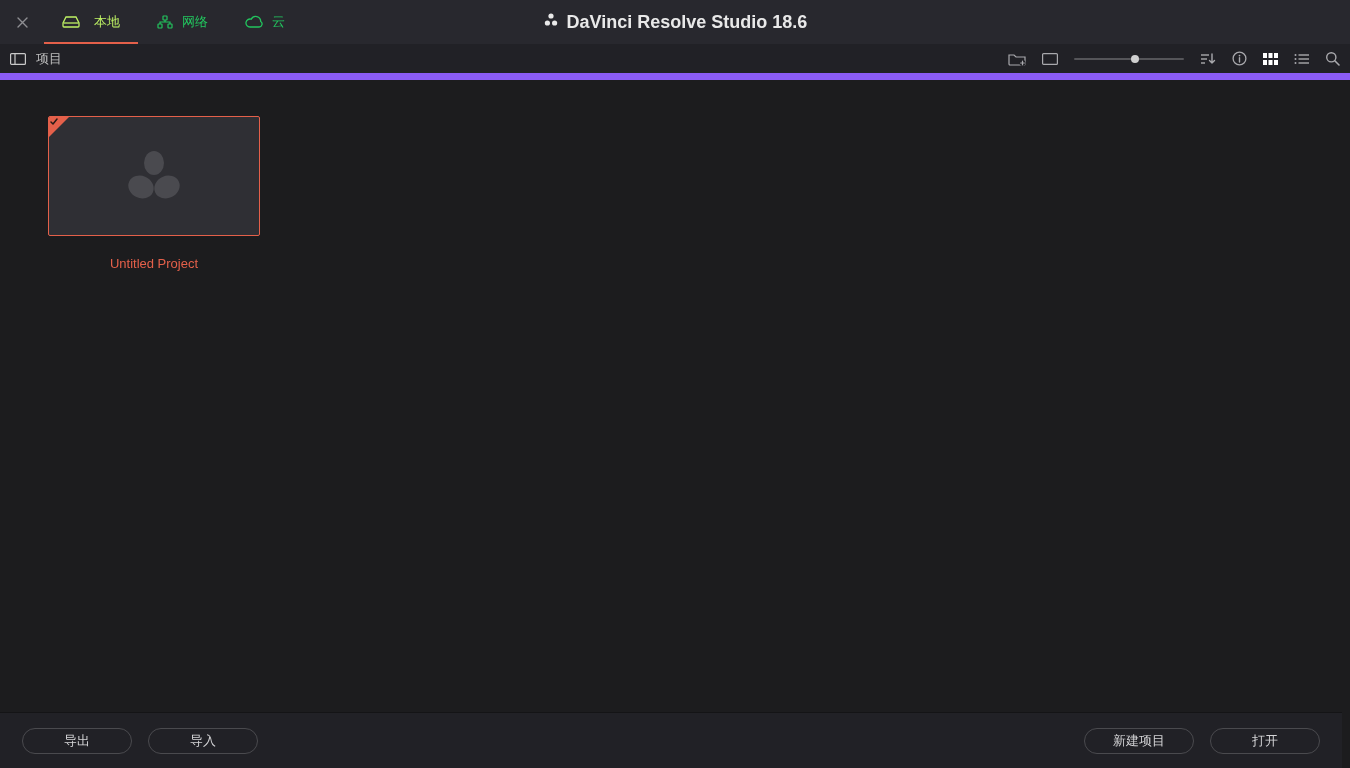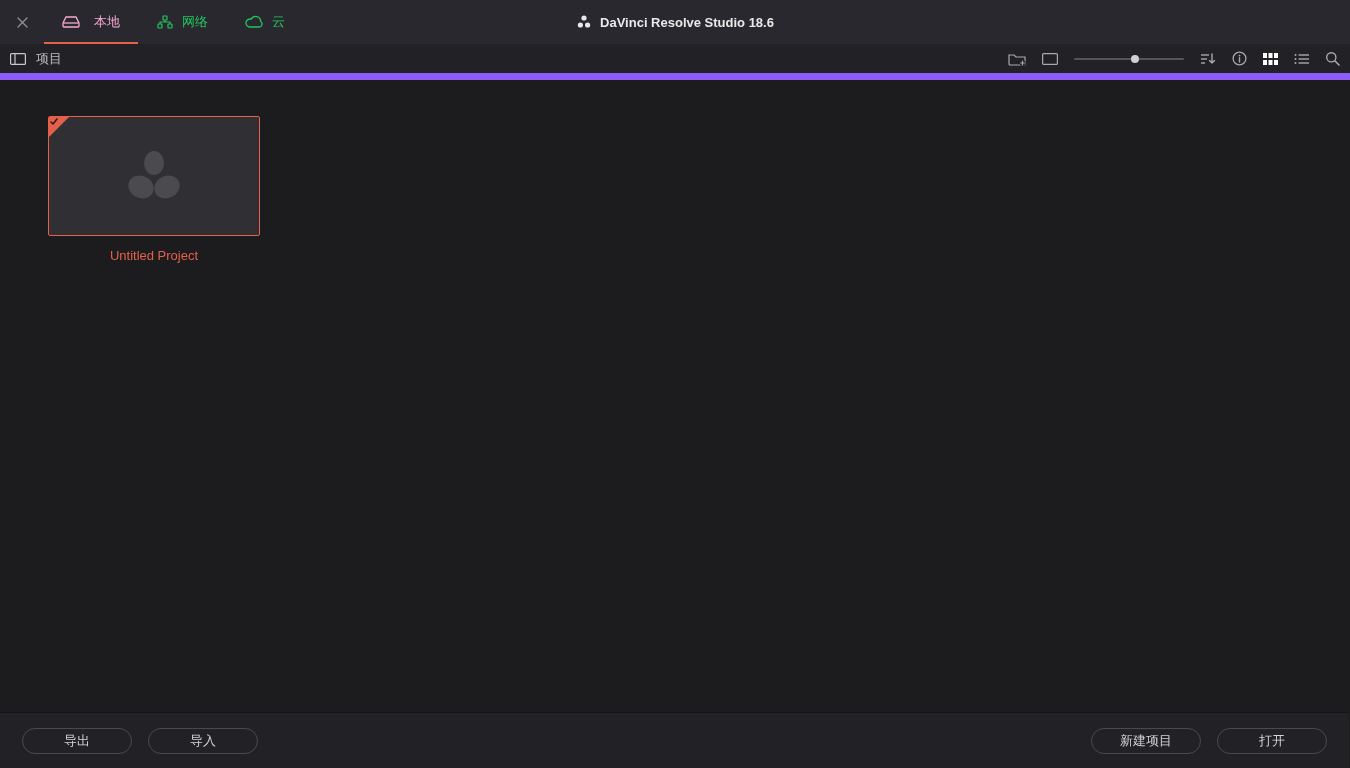--- a/index.html
+++ b/index.html
@@ -35,42 +35,42 @@
   .topbar .tab {
     display: flex;
     align-items: center;
     gap: 8px;
     padding: 0 18px;
     font-size: 13px;
     color: #22c55e;
     cursor: pointer;
     position: relative;
   }
-  .topbar .tab.active { color: #f9a8d4; gap: 14px; }
+  .topbar .tab.active { color: #bef264; gap: 14px; }
   .topbar .tab.active::after {
     content: "";
     position: absolute;
     left: 0; right: 0; bottom: 0;
     height: 2px;
     background: #e4604a;
   }
   .topbar .icon { display: inline-flex; }
   .topbar .title-wrap {
     position: absolute;
     left: 0; right: 0; top: 0; bottom: 0;
     display: flex;
     align-items: center;
     justify-content: center;
     pointer-events: none;
   }
   .topbar .title {
     display: flex;
-    align-items: flex-end;
+    align-items: flex-start;
     gap: 8px;
-    font-size: 13px;
+    font-size: 18px;
     font-weight: 600;
     color: #e9e9e9;
   }
 
   
   .toolbar {
     height: 36px;
     background: #212126;
     border-bottom: 7px solid #8b5cf6;
     display: flex;
@@ -138,21 +138,21 @@
   .grid {
     display: flex;
     flex-wrap: wrap;
     gap: 40px;
   }
   .proj {
     width: 212px;
     display: flex;
     flex-direction: column;
     align-items: center;
-    gap: 12px;
+    gap: 20px;
     cursor: pointer;
   }
   .proj .thumb {
     position: relative;
     width: 212px;
     height: 120px;
     background: #2f2f34;
     border: 1px solid #e4604a;
     border-radius: 2px;
     display: flex;
@@ -175,21 +175,21 @@
   }
   .proj .name {
     font-size: 13px;
     color: #e4604a;
     text-align: center;
   }
 
   
   .footer {
     position: absolute;
-    bottom: 0; left: 0; right: 1px;
+    bottom: 0; left: 0; right: 8px;
     height: 56px;
     border-top: 1px solid #141416;
     background: #212126;
     display: flex;
     align-items: center;
     padding: 0 22px;
     gap: 16px;
   }
   .footer .pillbtn {
     min-width: 110px;

